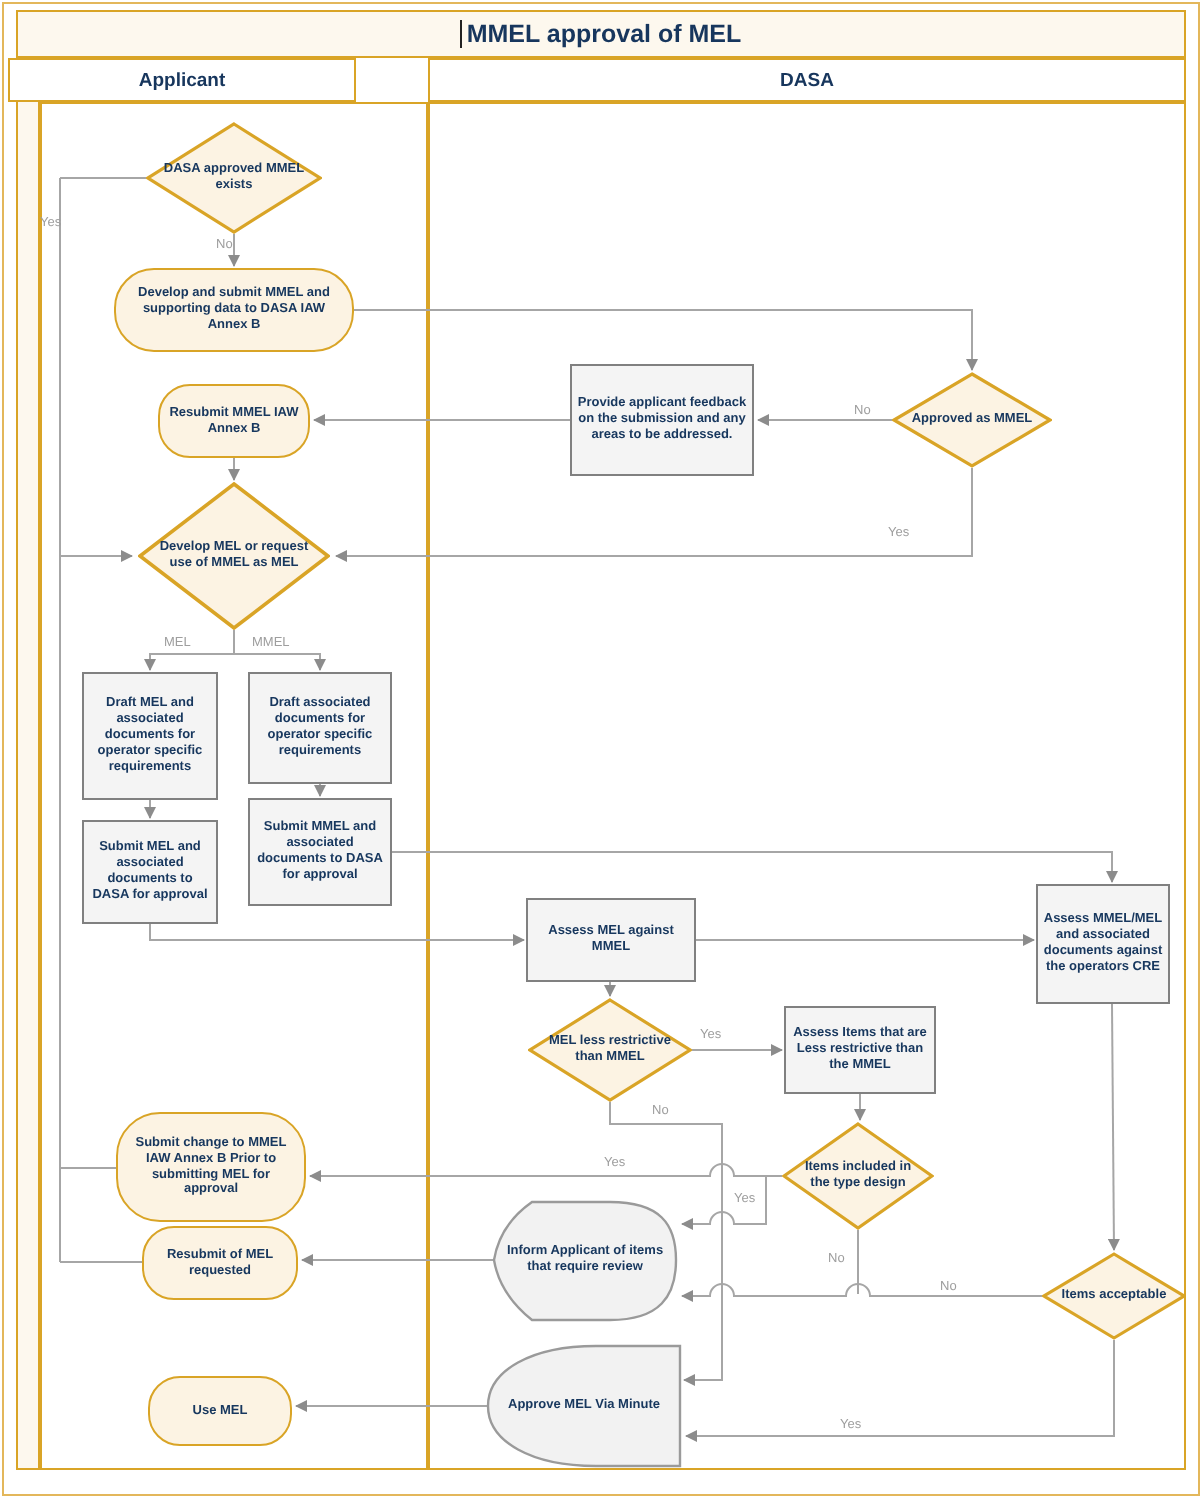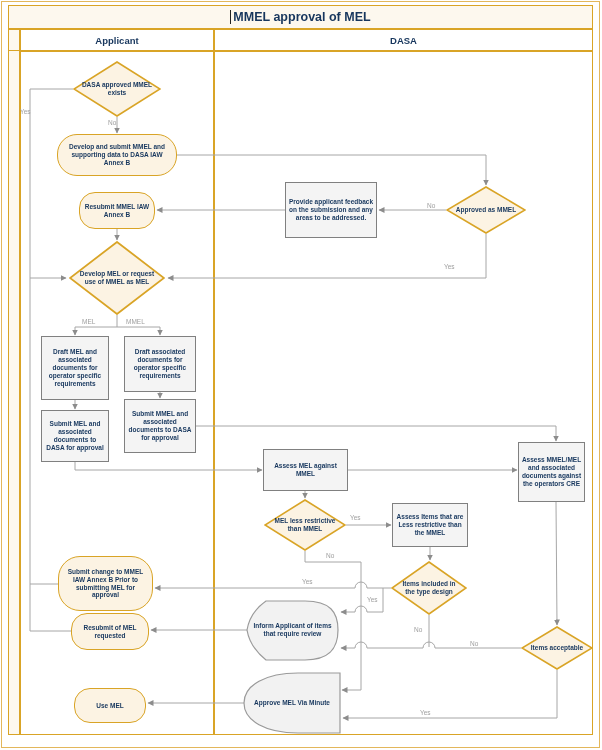--- a/index.html
+++ b/index.html
@@ -30,21 +30,21 @@
 
 <div class="canvas">
 
   <div class="abs outer-border"></div>
   <div class="abs title-bar">
     <span class="cursor"></span>
     <span>MMEL approval of MEL</span>
   </div>
   <div class="abs side-band"></div>
   <div class="abs side-band-notch"></div>
-  <div class="abs lane-head" style="left:20px;top:29px;width:194px;height:22px;">
+  <div class="abs lane-head" style="left:4px;top:29px;width:174px;height:22px;">
     <span>Applicant</span>
   </div>
   <div class="abs lane-head" style="left:214px;top:29px;width:379px;height:22px;">
     <span>DASA</span>
   </div>
   <div class="abs lane-body" style="left:20px;top:51px;width:194px;height:684px;"></div>
   <div class="abs lane-body" style="left:214px;top:51px;width:379px;height:684px;"></div>
 
   <svg class="connectors" width="602" height="750">
     <defs>

